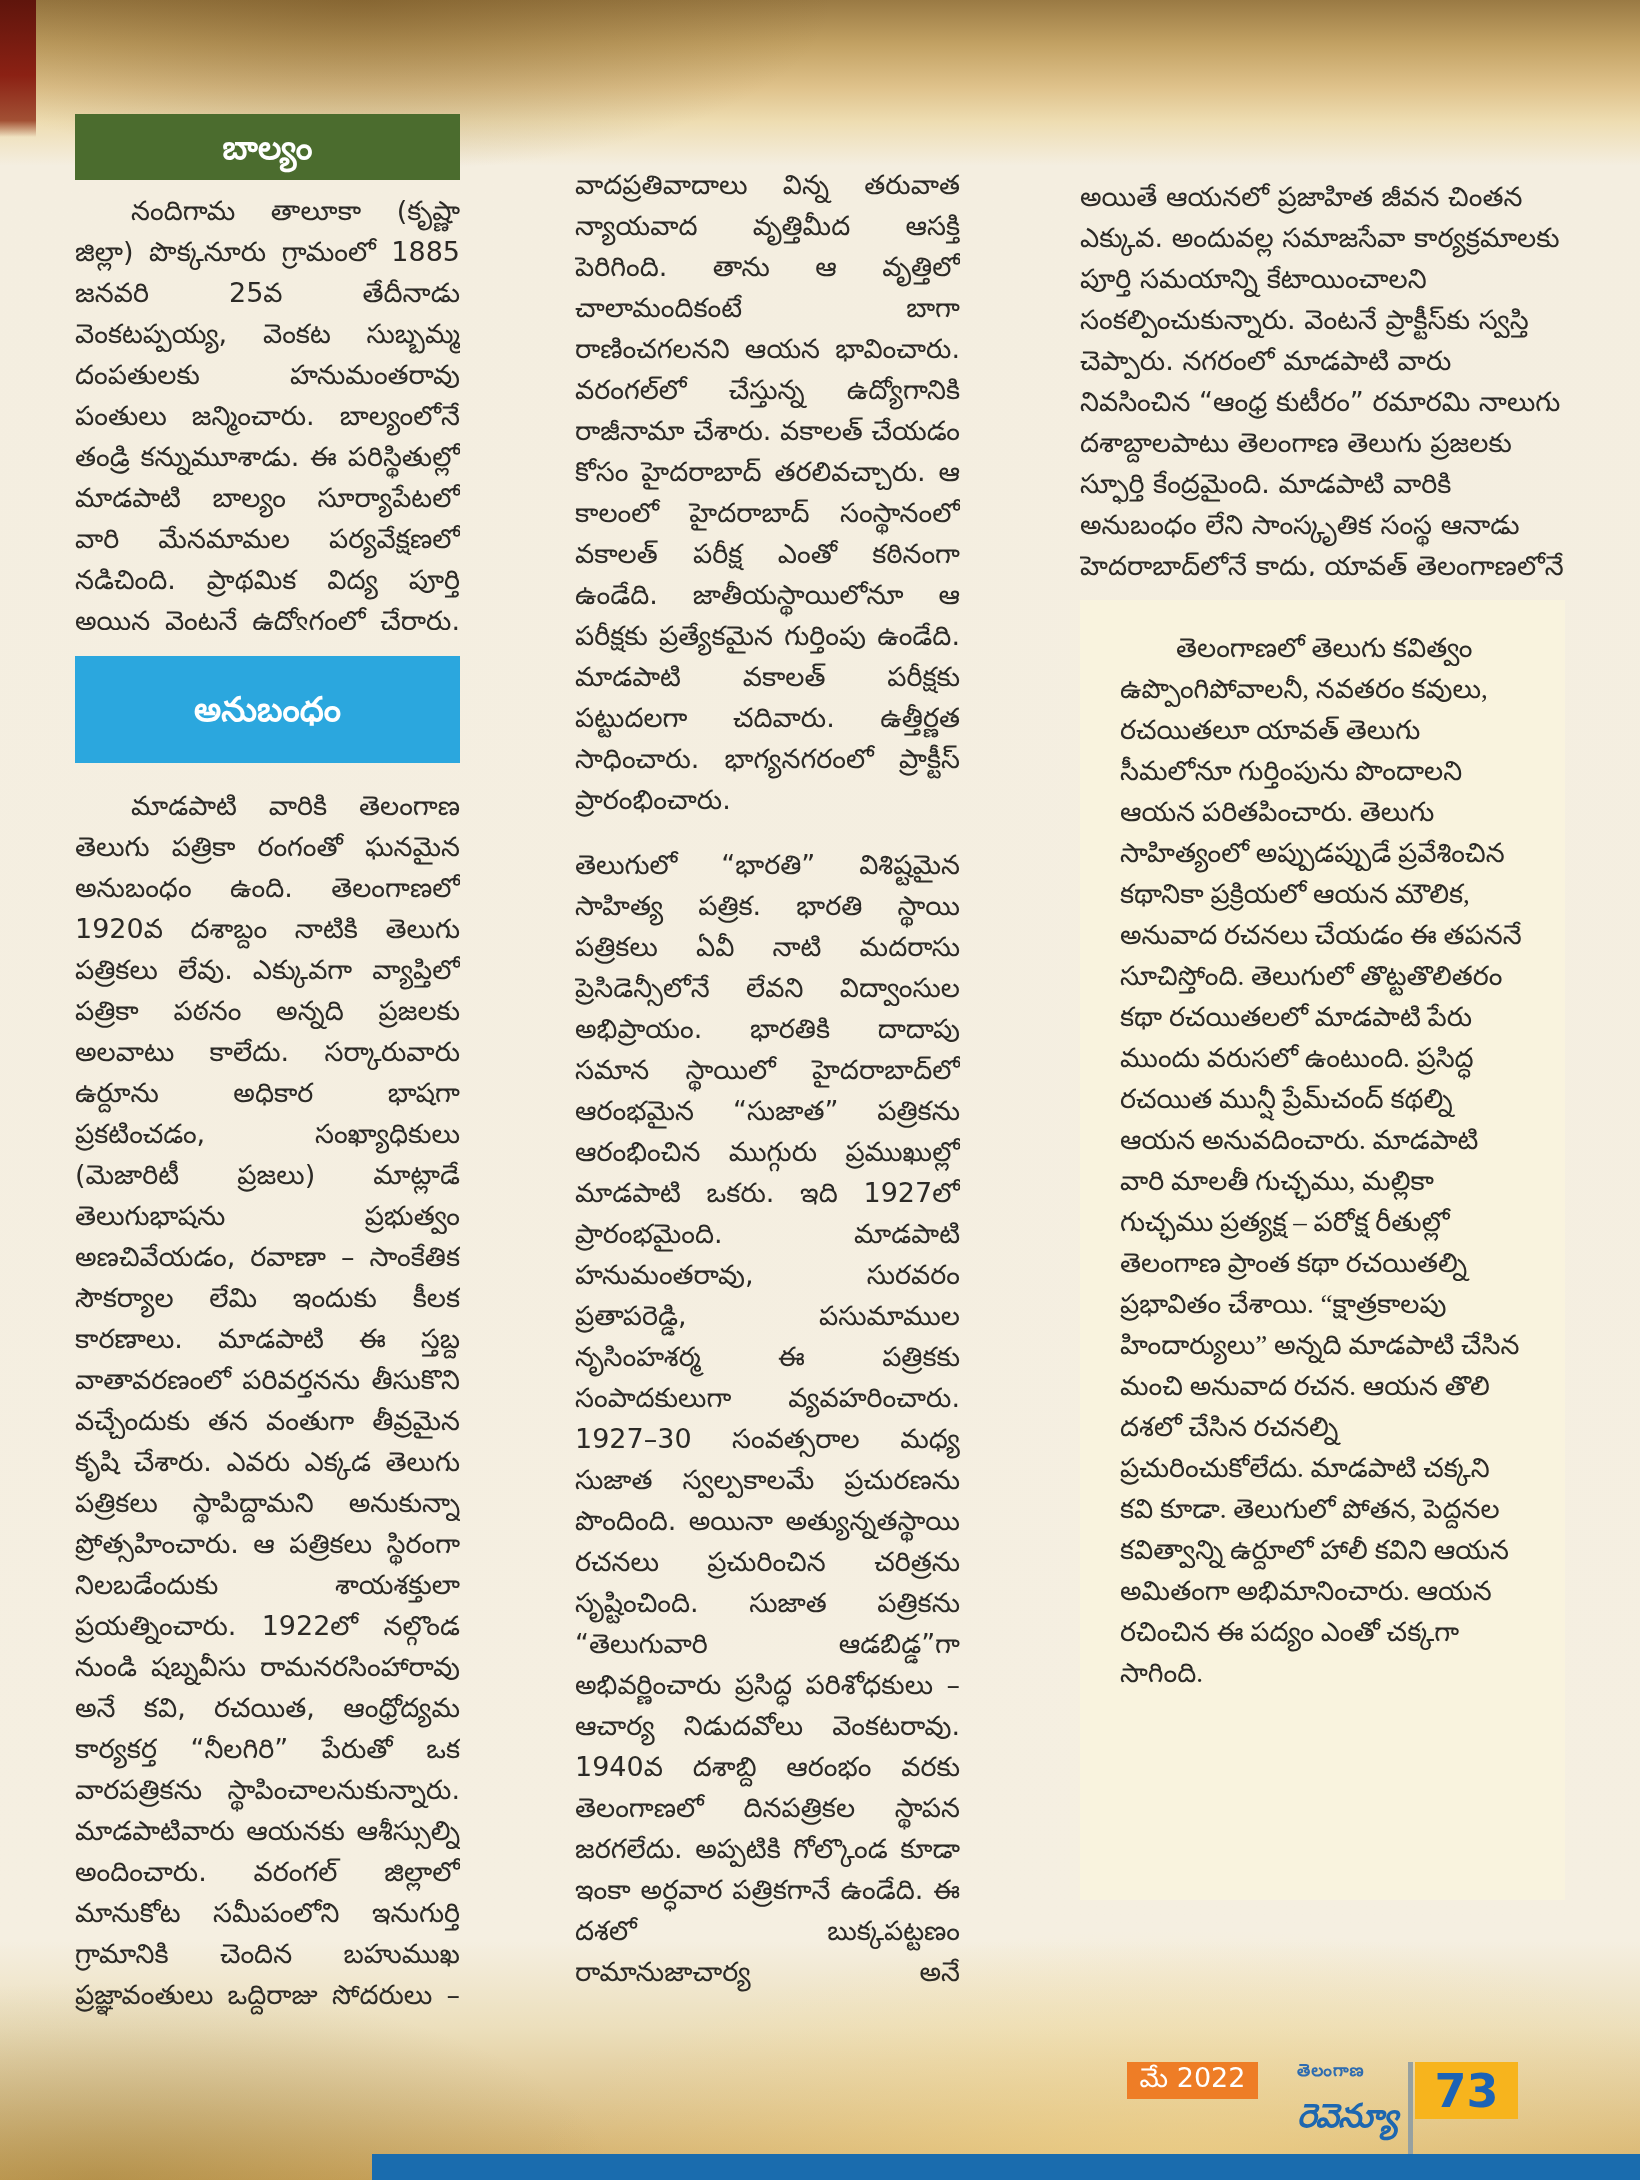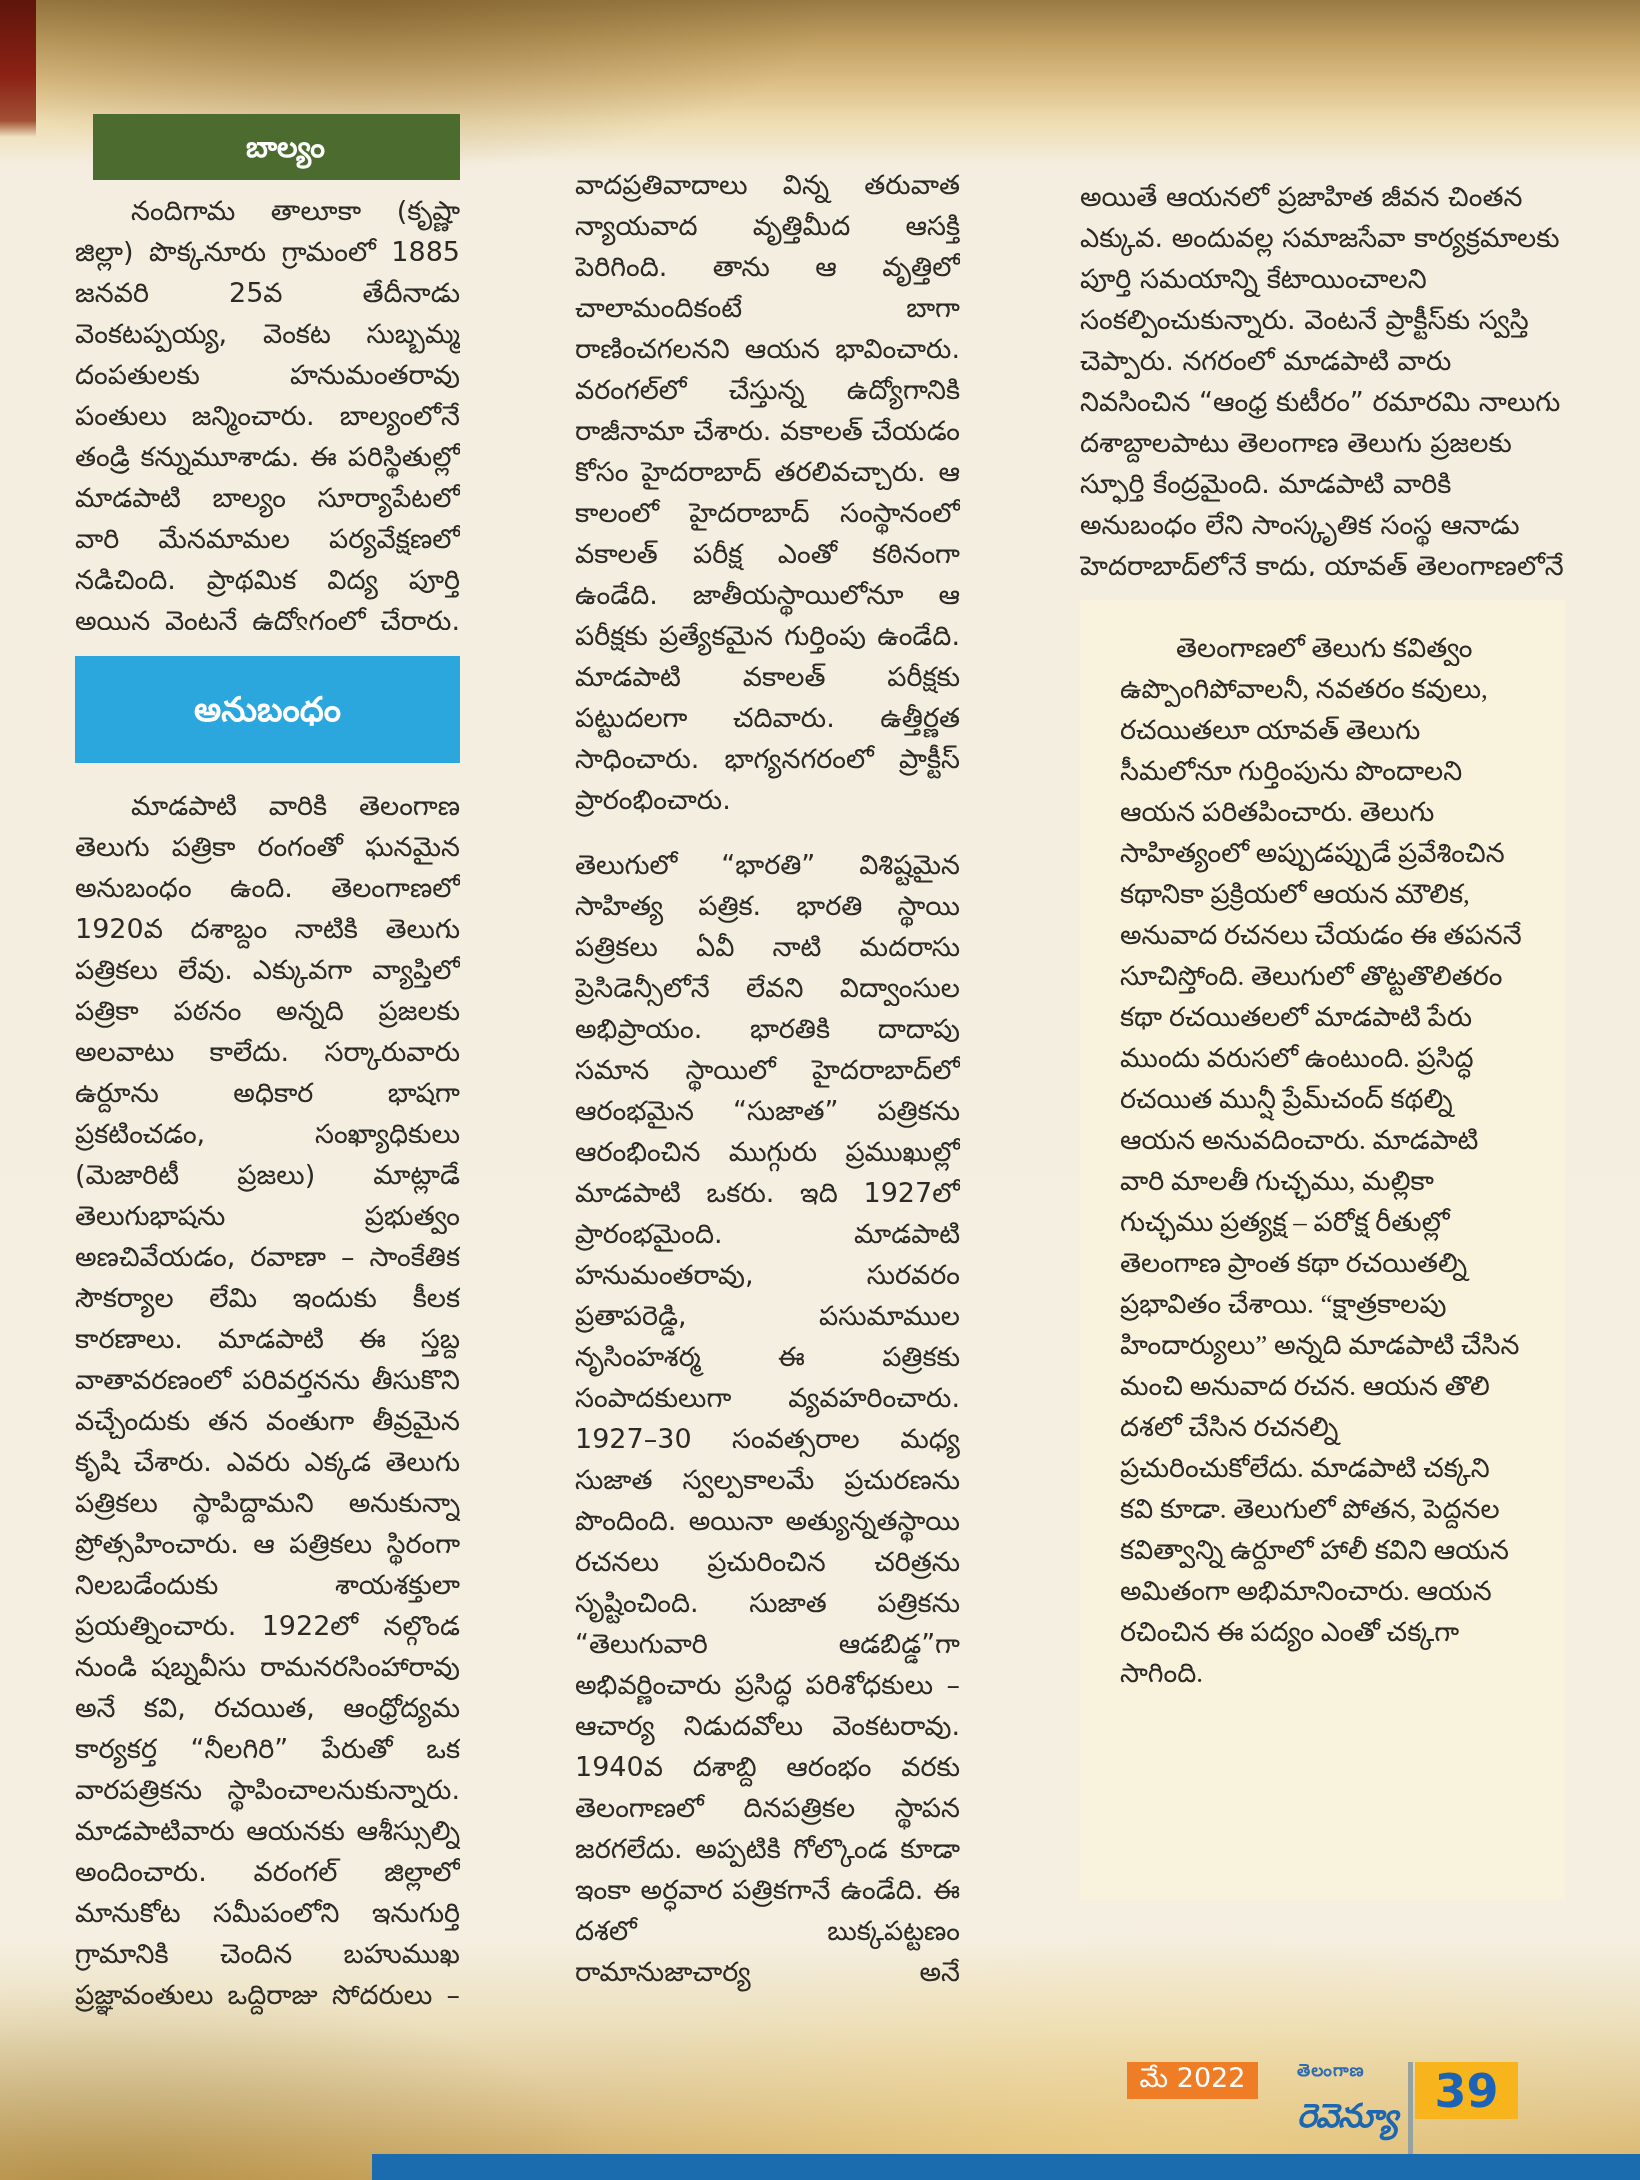--- a/index.html
+++ b/index.html
@@ -18,21 +18,21 @@
   .col { position:absolute; font-size:27px; line-height:41px; text-align:justify; }
   .col p { margin:0; }
   p.indent { text-indent:56px; }
 
   #col1 { left:75px; top:114px; width:385px; height:1902px; overflow:hidden; }
   #col2 { left:575px; top:164px; width:385px; height:1832px; overflow:hidden; }
   #col3 { left:1080px; top:176px; width:485px; text-align:left; }
 
   .hdr { box-sizing:border-box; width:100%; color:#ffffff; font-weight:bold;
          display:flex; flex-direction:column; align-items:center; justify-content:center; text-align:center; }
-  .hdr-green { background:#4b6c2e; height:66px; font-size:29px; margin-bottom:10px;margin-left:18px; }
+  .hdr-green { background:#4b6c2e; height:66px; font-size:33px; margin-bottom:10px; }
   .hdr-blue  { background:#2ba7de; height:107px; font-size:34px; line-height:45px; margin:26px 0 22px 0; }
   .hdr-olive { background:#9d8c35; height:76px; font-size:35px; }
 
   #col1 .p1 { height:440px; overflow:hidden; }
   #col3 .p1 { height:400px; overflow:hidden; }
 
   .panel { box-sizing:border-box; margin-top:24px; width:485px; height:1300px;
            background:#f9f3de; padding:28px 40px 0 40px; overflow:hidden; }
   .panel .hdr-olive { margin:0 0 26px 0; }
   .panel p { text-align:left;font-family:Liberation Serif, serif; }
@@ -84,18 +84,18 @@
   </div>
 
   <div class="footer-logo">
     <span class="logo-small">తెలంగాణ</span>
     <span class="logo-large">రెవెన్యూ</span>
   </div>
 
   <div class="footer-rule"></div>
 
   <div class="footer-page">
-    <span>39</span>
+    <span>73</span>
   </div>
 
   <div class="footer-bar"></div>
 
 </div>
 
 </body></html>

